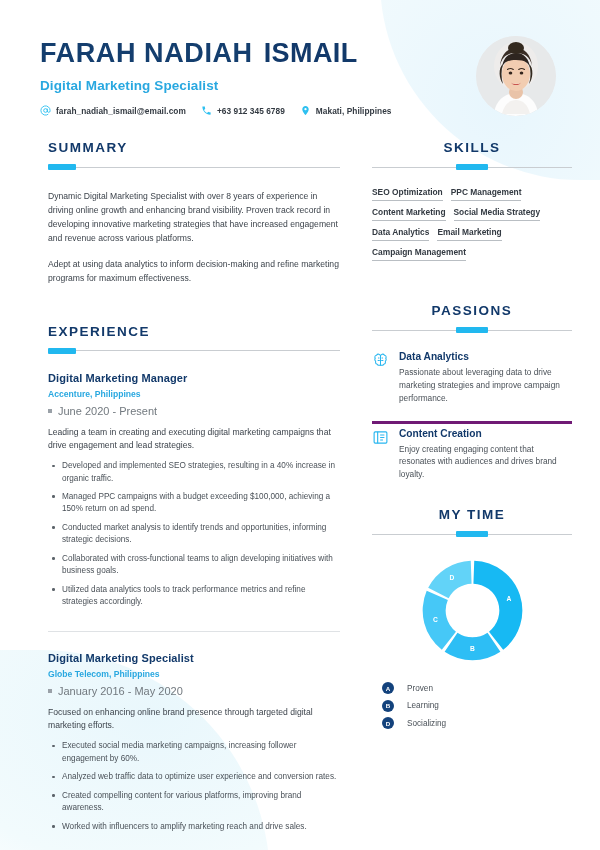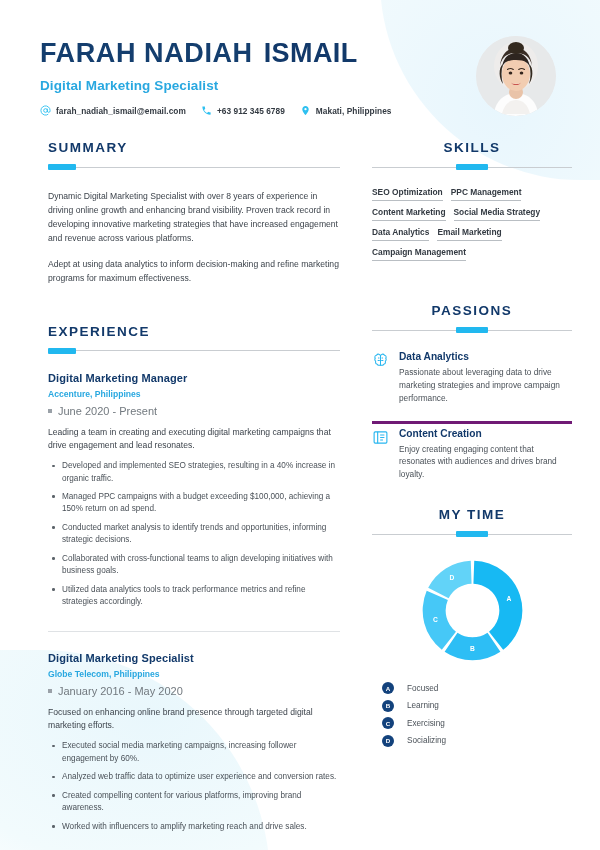--- a/index.html
+++ b/index.html
@@ -229,21 +229,21 @@
               <div class="dash"></div>
           </div>
 
           <div class="exp-block">
             <div class="exp-role">Digital Marketing Manager</div>
             <div class="exp-company">Accenture, Philippines</div>
             <div class="exp-date">
               <span class="sq"></span>
               <span class="dt">June 2020 - Present</span>
             </div>
-            <div class="exp-desc">Leading a team in creating and executing digital marketing campaigns that drive engagement and lead resonates.</div>
+            <div class="exp-desc">Leading a team in creating and executing digital marketing campaigns that drive engagement and lead strategies.</div>
             <ul class="exp-bullets">
               <li>Developed and implemented SEO strategies, resulting in a 40% increase in organic traffic.</li>
               <li>Managed PPC campaigns with a budget exceeding $100,000, achieving a 150% return on ad spend.</li>
               <li>Conducted market analysis to identify trends and opportunities, informing strategic decisions.</li>
               <li>Collaborated with cross-functional teams to align developing initiatives with business goals.</li>
               <li>Utilized data analytics tools to track performance metrics and refine strategies accordingly.</li>
             </ul>
           </div>
 
           <div class="exp-block second">
@@ -342,29 +342,25 @@
                   <text x="60" y="102.4" text-anchor="middle" class="donut-label">B</text>
                   <text x="21.256673554854757" y="72.3475954865942" text-anchor="middle" class="donut-label">C</text>
                   <text x="38.56692820084012" y="28.626882979919408" text-anchor="middle" class="donut-label">D</text>
                 </g>
             </svg>
           </div>
 
           <div class="legend">
             <div class="legend-row">
               <span class="legend-badge">A</span>
-              <span class="legend-label">Focused</span>
+              <span class="legend-label">Proven</span>
             </div>
             <div class="legend-row">
               <span class="legend-badge">B</span>
               <span class="legend-label">Learning</span>
-            </div>
-            <div class="legend-row">
-              <span class="legend-badge">C</span>
-              <span class="legend-label">Exercising</span>
             </div>
             <div class="legend-row">
               <span class="legend-badge">D</span>
               <span class="legend-label">Socializing</span>
             </div>
           </div>
         </div>
 
       </div>
     </div>

